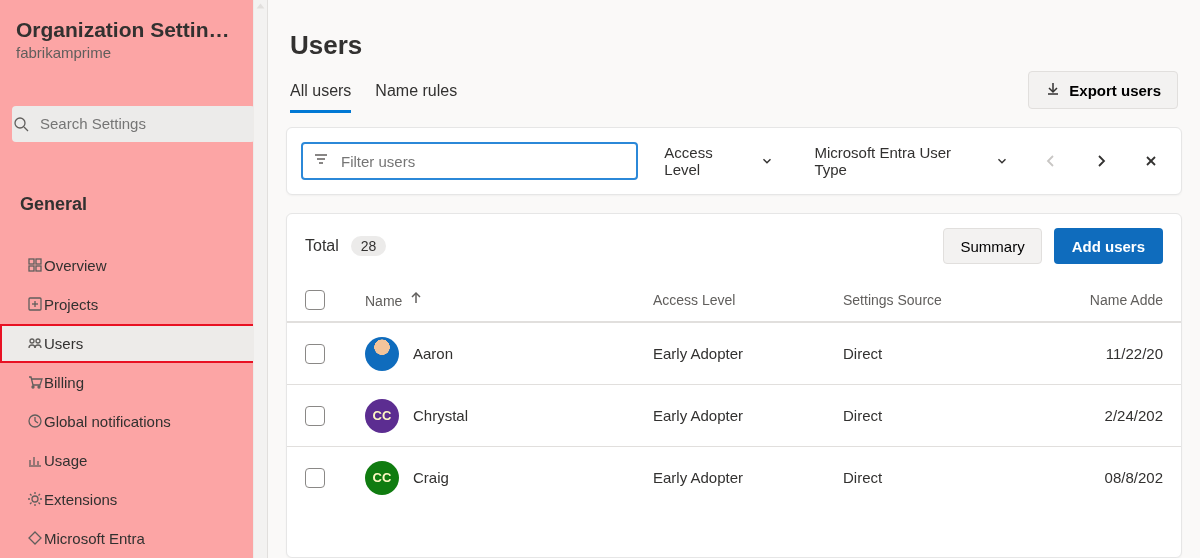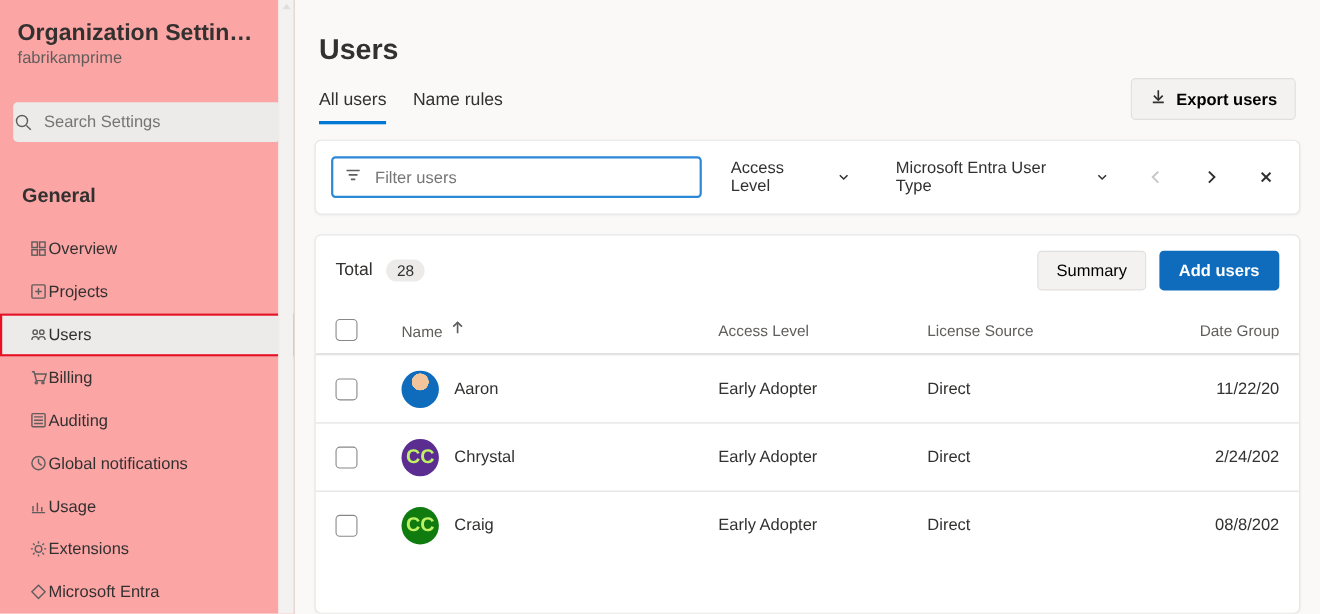--- a/index.html
+++ b/index.html
@@ -59,21 +59,21 @@
   .count-pill{background:#ecebea;border-radius:10px;padding:2px 10px;font-size:14px;color:#323130;}
   .summary-btn{margin-left:auto;background:#f3f2f1;border:1px solid #e1dfdd;border-radius:4px;height:36px;padding:0 16px;font-size:15px;cursor:pointer;}
   .add-btn{background:#0f6cbd;color:#fff;border:0;border-radius:4px;height:36px;padding:0 18px;font-size:15px;font-weight:600;cursor:pointer;}
 
   .thead,.trow{display:grid;grid-template-columns:60px 1fr 190px 190px 130px;align-items:center;padding:0 18px;}
   .thead{height:44px;color:#605e5c;font-size:14px;border-bottom:1px solid var(--border);}
   .th-name{display:flex;align-items:flex-end;gap:6px;}
   .trow{height:62px;border-top:1px solid var(--border);font-size:15px;}
   .chk{width:20px;height:20px;border:1.5px solid #8a8886;border-radius:4px;cursor:pointer;}
   .ucell{display:flex;align-items:center;gap:14px;}
-  .avatar{width:34px;height:34px;border-radius:50%;display:flex;align-items:center;justify-content:center;font-size:18px;font-weight:600;color:#bef264;}
+  .avatar{width:34px;height:34px;border-radius:50%;display:flex;align-items:center;justify-content:center;font-size:13px;font-weight:600;color:#fef9c3;}
   .avatar.img1{background:radial-gradient(circle at 50% 30%, #f2c49b 0 26%, #0f6cbd 27% 100%);}
   .avatar.cc1{background:#5c2d91;}
   .avatar.cc2{background:#107c10;}
   .date{text-align:right;white-space:nowrap;overflow:hidden;}
 
   .ico{width:16px;height:16px;}
 </style>
 </head>
 <body>
 
@@ -129,31 +129,20 @@
         </div>
         <div class="sb-item">
           <span class="sb-icon">
             <svg viewBox="0 0 16 16">
               <path d="M2 3h2l2 8h7l2-6H5"></path>
               <circle cx="6" cy="13" r="1"></circle>
               <circle cx="12" cy="13" r="1"></circle>
             </svg>
           </span>
           <span>Billing</span>
-        </div>
-        <div class="sb-item">
-          <span class="sb-icon">
-            <svg viewBox="0 0 16 16">
-              <rect x="2" y="2" width="12" height="12" rx="1"></rect>
-              <line x1="4" y1="5" x2="12" y2="5"></line>
-              <line x1="4" y1="8" x2="12" y2="8"></line>
-              <line x1="4" y1="11" x2="12" y2="11"></line>
-            </svg>
-          </span>
-          <span>Auditing</span>
         </div>
         <div class="sb-item">
           <span class="sb-icon">
             <svg viewBox="0 0 16 16">
               <circle cx="8" cy="8" r="6"></circle>
               <line x1="8" y1="4" x2="8" y2="8"></line>
               <line x1="8" y1="8" x2="11" y2="10"></line>
             </svg>
           </span>
           <span>Global notifications</span>
@@ -268,22 +257,22 @@
         <span class="th-name">
           <span>Name</span>
           <span>
             <svg class="ico" viewBox="0 0 16 16" fill="none" stroke="#605e5c" stroke-width="1.5">
                 <path d="M8 13V3"></path>
                 <path d="M4 7l4-4 4 4"></path>
               </svg>
           </span>
         </span>
         <span>Access Level</span>
-        <span>License Source</span>
-        <span class="date">Date Group</span>
+        <span>Settings Source</span>
+        <span class="date">Name Adde</span>
       </div>
       <div id="tbody">
           <div class="trow">
             <span class="chk"></span>
             <span class="ucell">
               <span class="avatar img1"></span>
               <span>Aaron</span>
             </span>
             <span>Early Adopter</span>
             <span>Direct</span>

